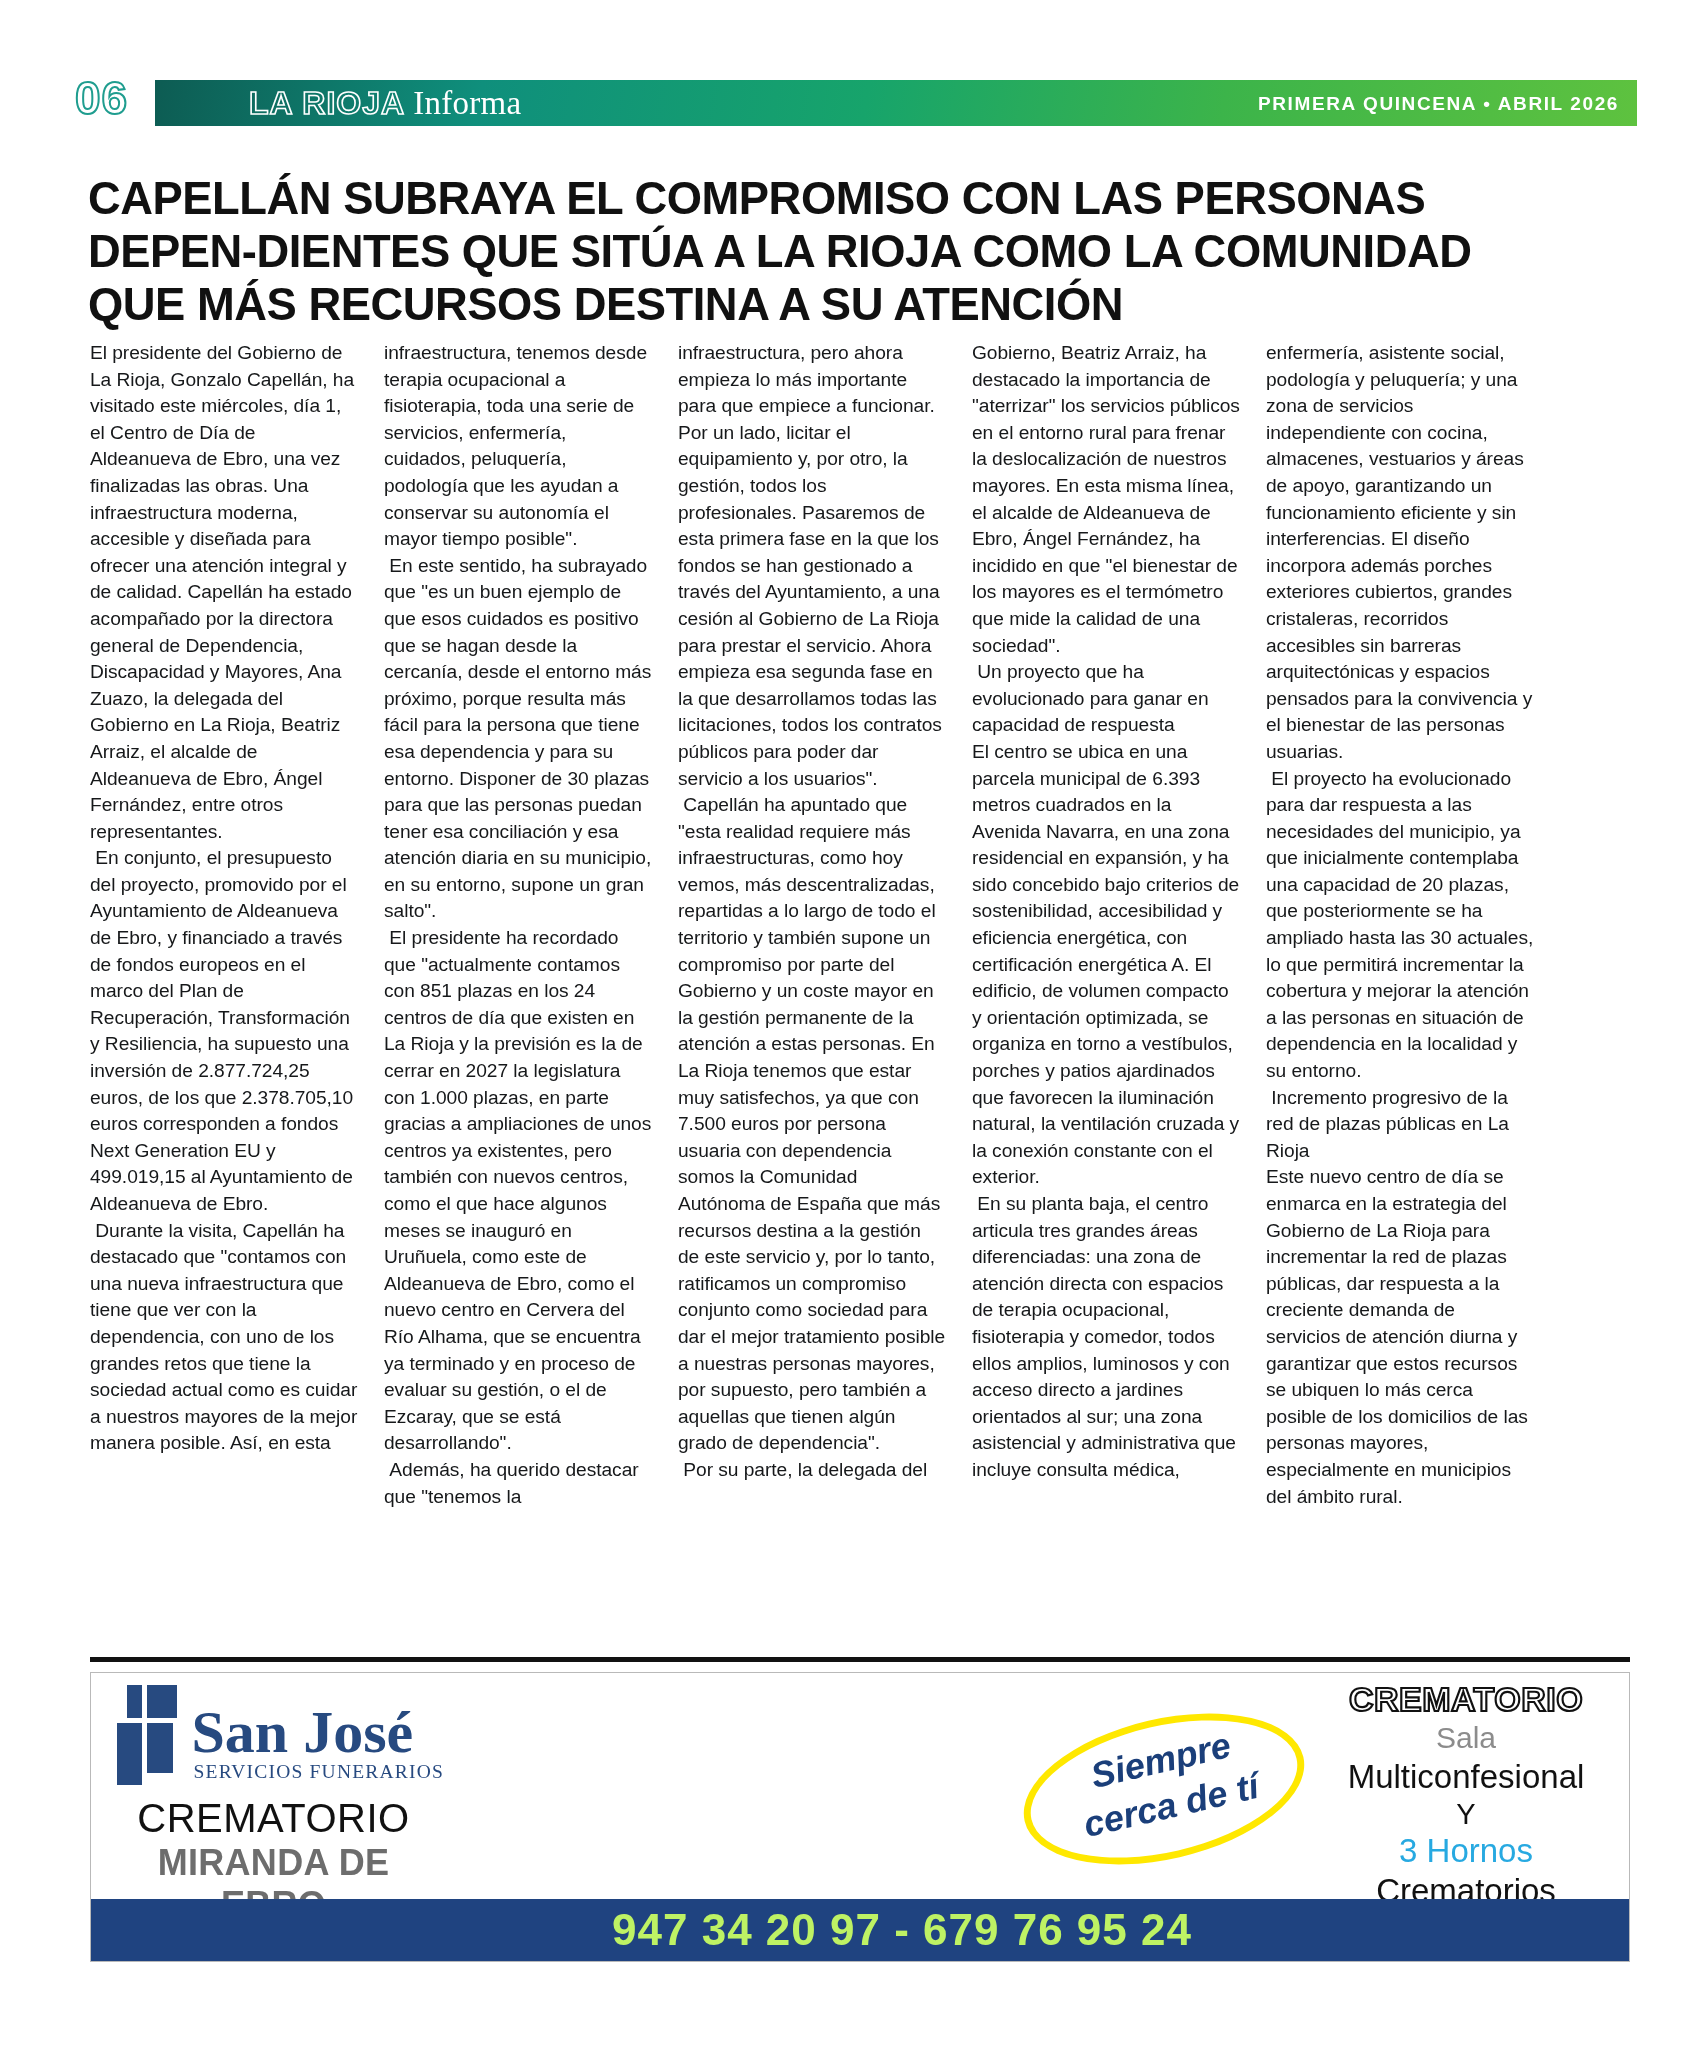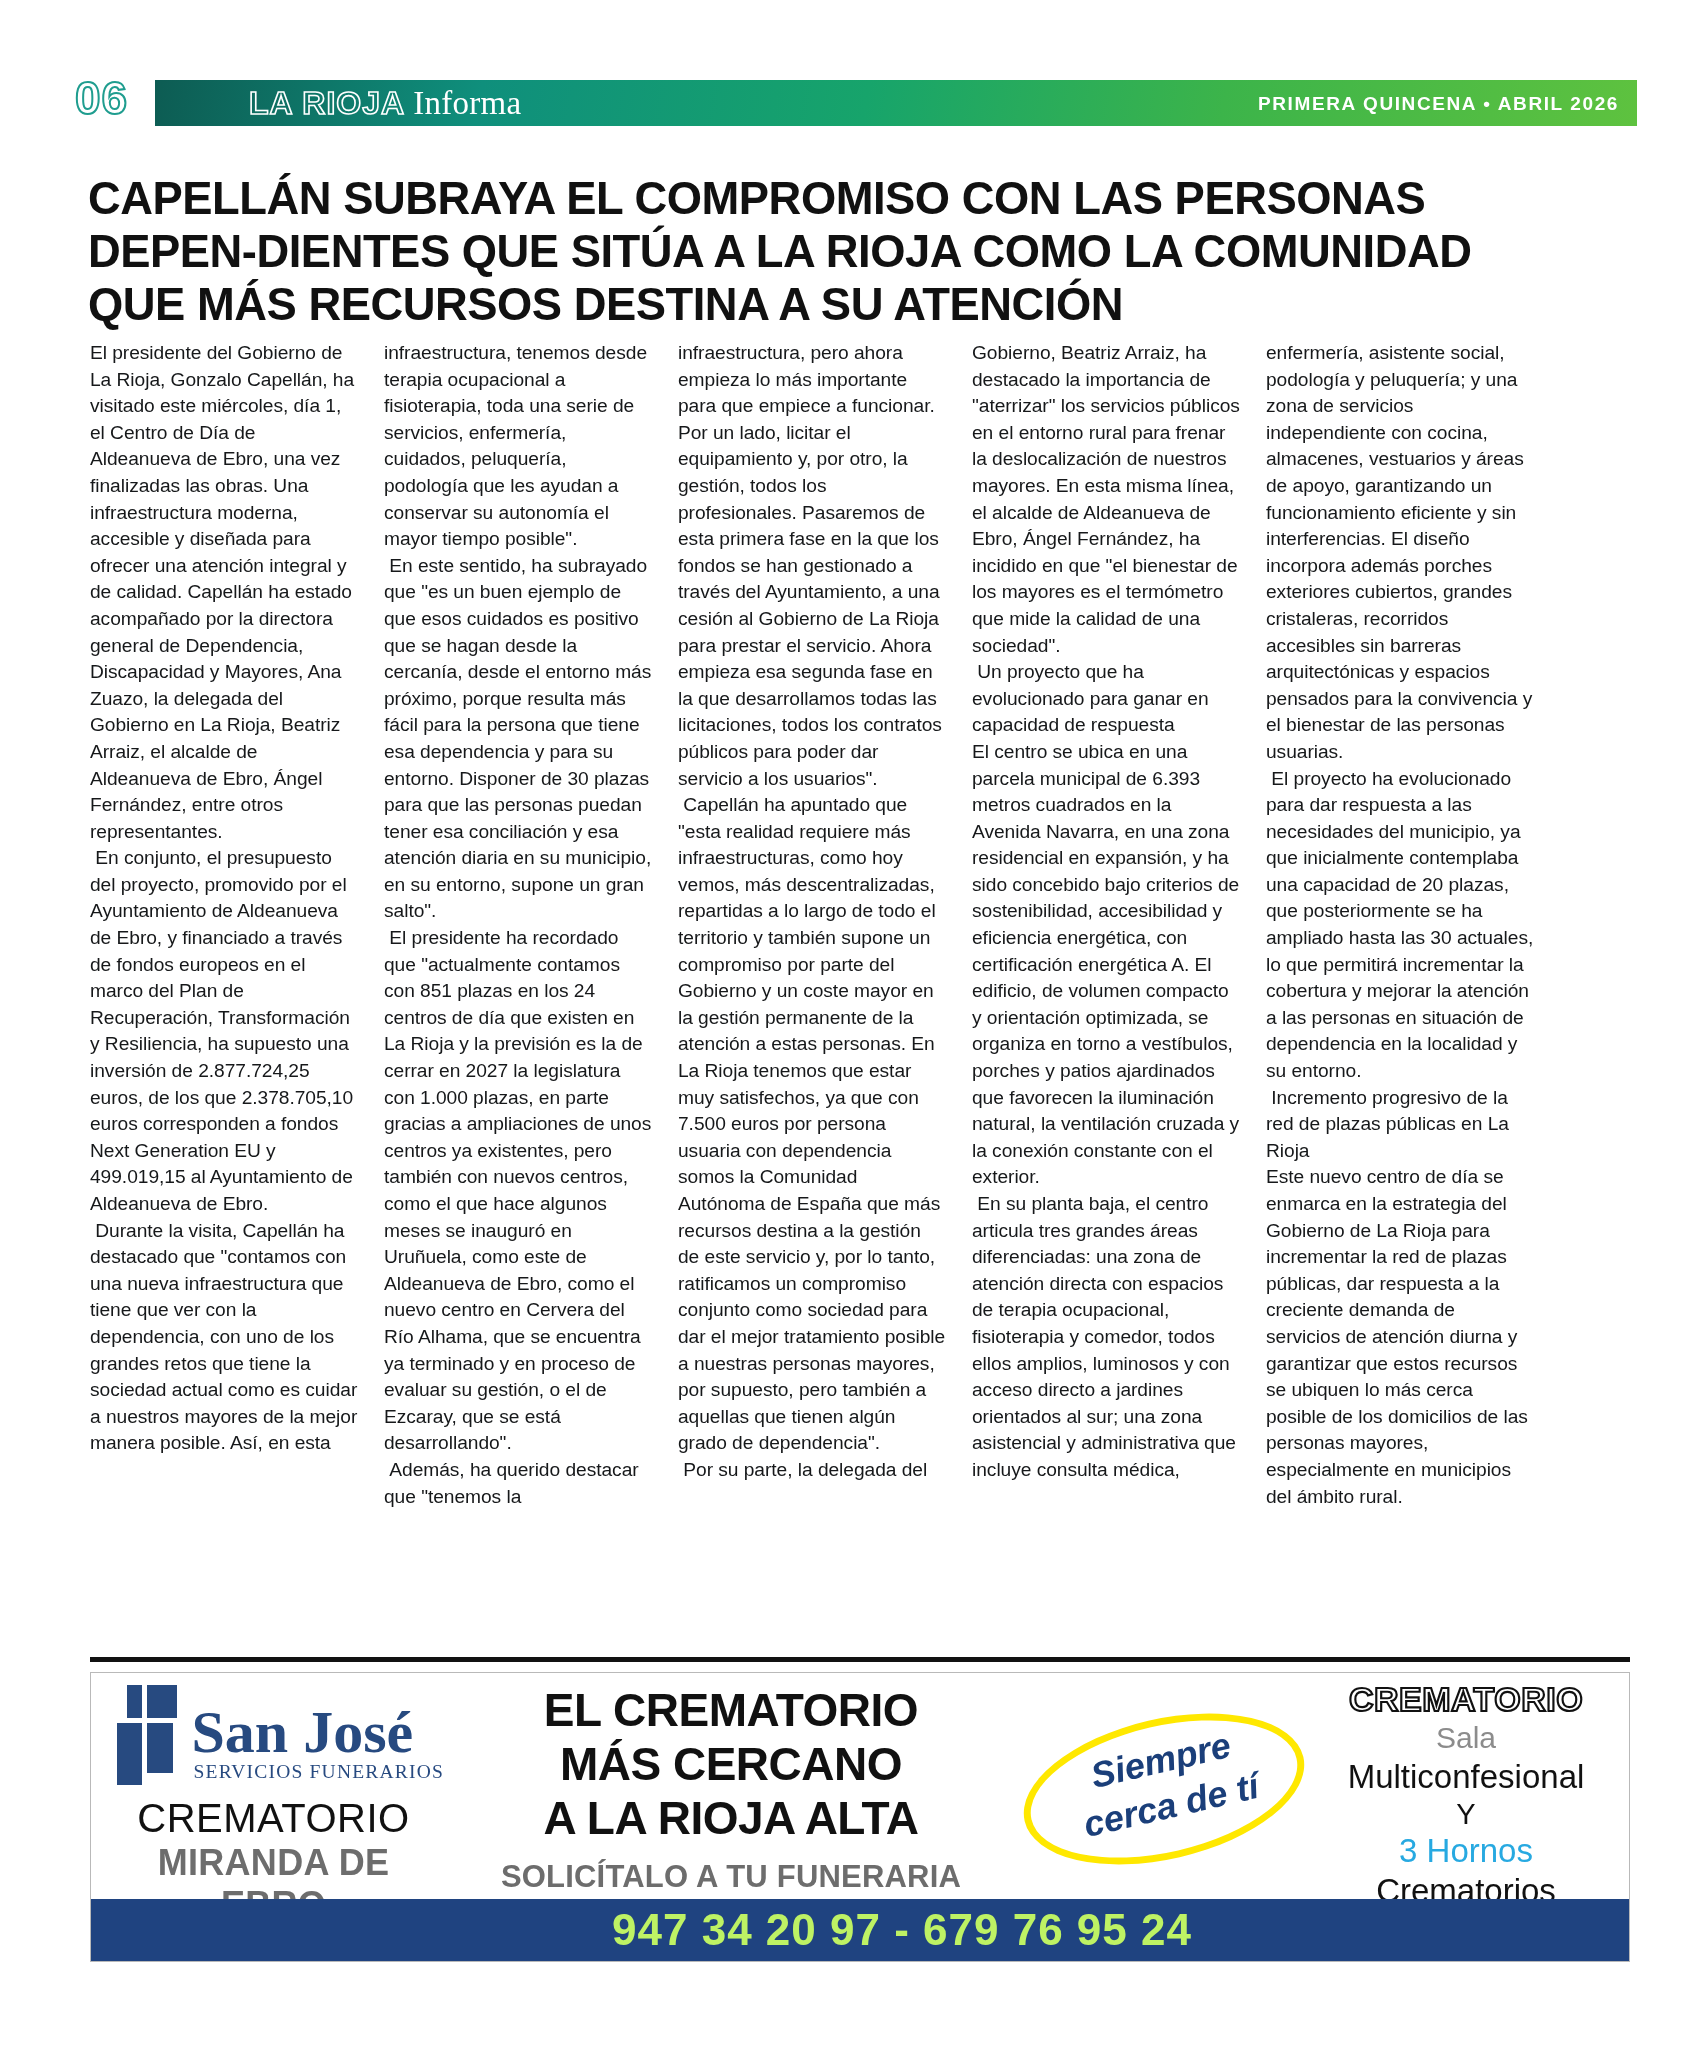--- a/index.html
+++ b/index.html
@@ -402,26 +402,20 @@
               <i class="sj-b3"></i>
               <i class="sj-b4"></i>
           </div>
           <div class="sj-name">San José</div>
           <div class="sj-sub">SERVICIOS FUNERARIOS</div>
         </div>
         <div class="sj-crem">CREMATORIO</div>
         <div class="sj-city">MIRANDA DE EBRO</div>
       </div>
 
-      <div class="claim">
-        <div class="claim-line">EL CREMATORIO</div>
-        <div class="claim-line">MÁS CERCANO</div>
-        <div class="claim-line">A LA RIOJA ALTA</div>
-        <div class="claim-sub">SOLICÍTALO A TU FUNERARIA</div>
-      </div>
 
       <div class="sticker">
         <div class="sticker-ellipse"></div>
         <div class="sticker-text">
           <div>Siempre</div>
           <div>cerca de tí</div>
         </div>
       </div>
 
       <div class="columbario">

